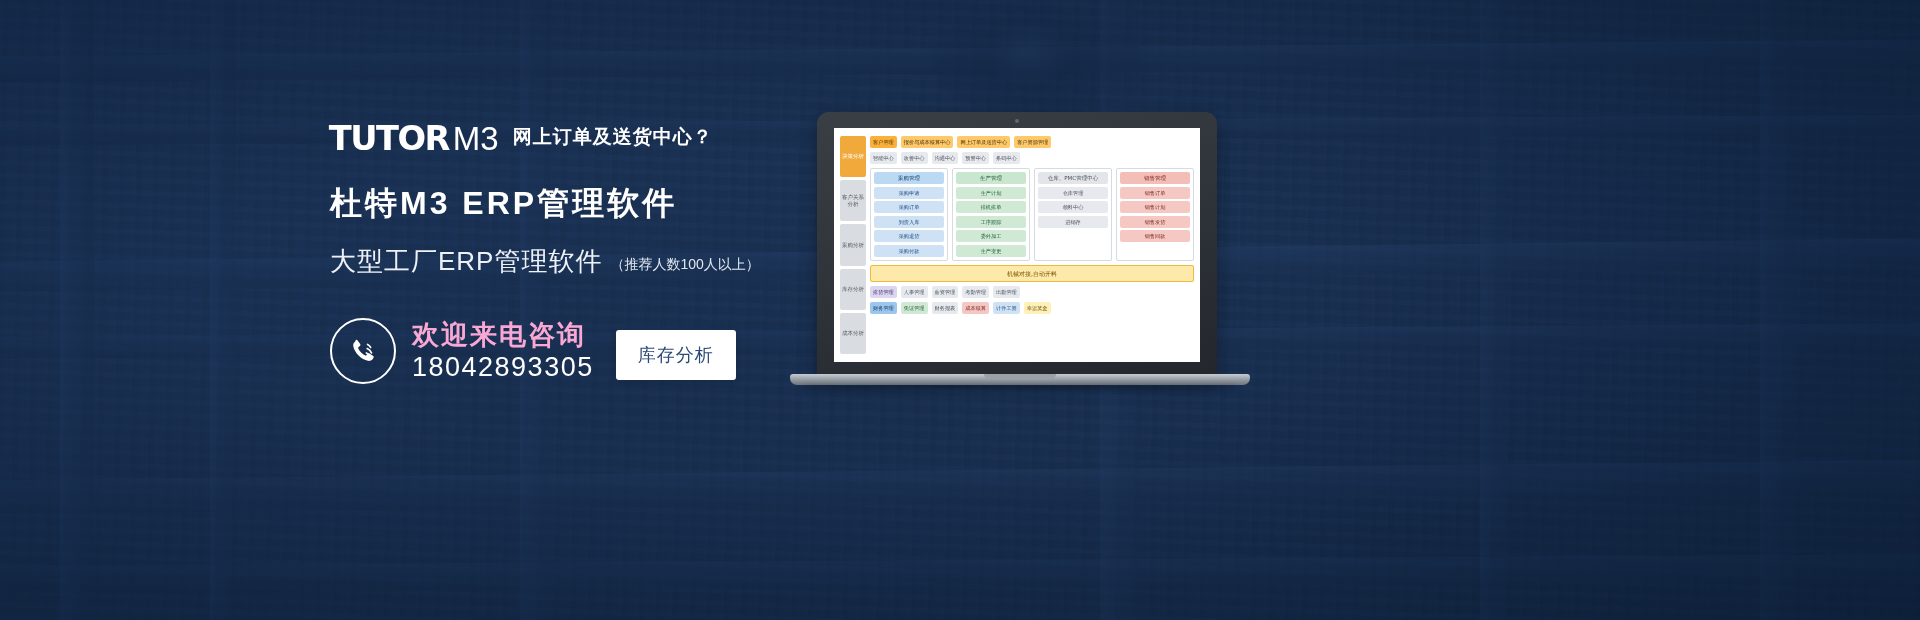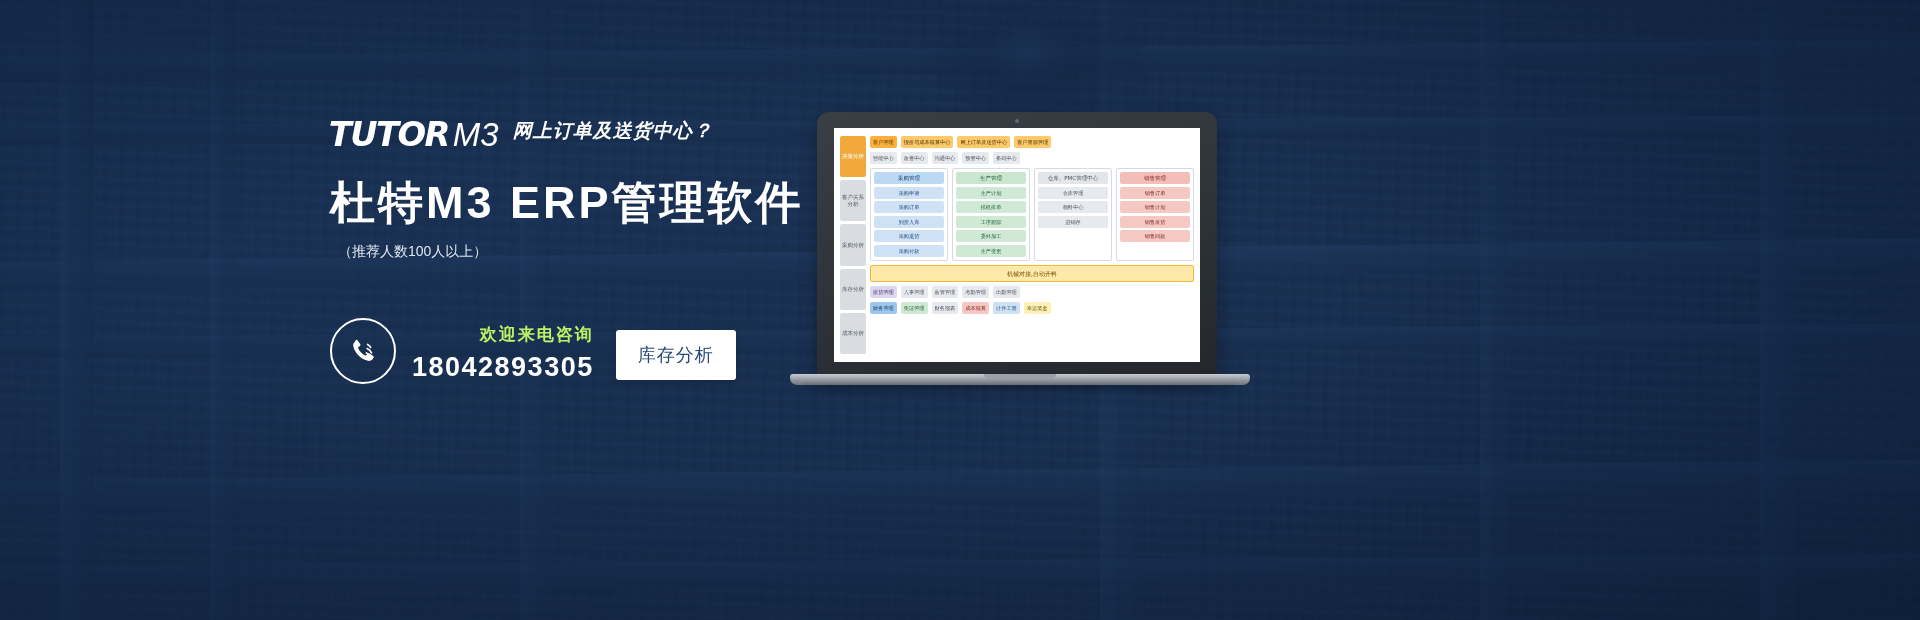--- a/index.html
+++ b/index.html
@@ -47,59 +47,59 @@
     background:linear-gradient(100deg,rgba(24,52,92,.93) 0%,rgba(30,60,104,.90) 38%,rgba(34,66,112,.88) 62%,rgba(25,54,96,.93) 100%);
     mix-blend-mode:multiply;}
   .bg-tint2{position:absolute;inset:0;background:rgba(30,60,105,.55);}
   .vignette{position:absolute;inset:0;
     background:radial-gradient(ellipse at 40% 50%,rgba(0,0,0,0) 35%,rgba(6,20,40,.45) 100%);}
 
   
   .content{position:absolute;left:0;top:0;width:1920px;height:620px;}
   .textcol{position:absolute;left:330px;top:118px;width:540px;}
 
-  .logo-row{display:flex;align-items:flex-start;gap:0;height:42px;font-style:italic;}
+  .logo-row{display:flex;align-items:center;gap:0;height:42px;}
   .logo-tutor{
     font-family:"DejaVu Sans","Liberation Sans",sans-serif;
     font-weight:bold;font-size:33px;letter-spacing:-1.5px;color:#ffffff;
     line-height:34px;transform:scaleX(1.02);
   }
   .logo-m3{
     font-family:"Liberation Sans","DejaVu Sans",sans-serif;
     font-weight:400;font-size:33px;color:#ffffff;line-height:34px;
     margin-left:5px;letter-spacing:0px;
   }
   .logo-tag{
     font-size:19px;font-weight:bold;color:#ffffff;letter-spacing:1px;
     margin-left:14px;line-height:30px;position:relative;top:-2px;
   }
 
   .headline{
     margin-top:18px;
-    font-size:45px;font-weight:bold;color:#ffffff;letter-spacing:3px;
+    font-size:32px;font-weight:bold;color:#ffffff;letter-spacing:3px;
     line-height:50px;white-space:nowrap;
   }
   .subline{
     margin-top:16px;display:flex;align-items:baseline;white-space:nowrap;
   }
   .subline-main{font-size:26px;color:#eef2f7;letter-spacing:1px;font-weight:400;}
   .subline-note{font-size:14px;color:#dfe6ef;letter-spacing:0px;margin-left:8px;position:relative;top:-1px;}
 
   
   .cta-row{position:absolute;left:330px;top:318px;display:flex;align-items:center;}
   .phone-circle{
     width:62px;height:62px;border-radius:50%;border:2.5px solid #ffffff;
     display:flex;align-items:center;justify-content:center;flex:none;
   }
   .phone-circle svg{display:block;}
   .phone-text{margin-left:16px;display:flex;flex-direction:column;justify-content:center;}
-  .phone-title{font-size:17px;font-weight:bold;color:#bef264;letter-spacing:2px;line-height:30px;text-align:right;}
+  .phone-title{font-size:27px;font-weight:bold;color:#f9a8d4;letter-spacing:2px;line-height:30px;}
   .phone-num{
     font-family:"Liberation Sans","DejaVu Sans",sans-serif;
-    font-size:27px;font-weight:bold;color:#ffffff;letter-spacing:1.5px;line-height:31px;margin-top:2px;
+    font-size:27px;font-weight:normal;color:#ffffff;letter-spacing:1.5px;line-height:31px;margin-top:2px;
   }
   .cta-btn{
     margin-left:22px;margin-top:8px;
     background:#ffffff;color:#2b4a76;border:none;border-radius:3px;
     font-family:"Liberation Sans","DejaVu Sans",sans-serif;
     font-size:18px;letter-spacing:1px;
     padding:13px 22px;cursor:pointer;white-space:nowrap;
     box-shadow:0 2px 6px rgba(0,0,0,.18);
   }
 
@@ -202,20 +202,21 @@
 
       <div class="logo-row">
         <span class="logo-tutor">TUTOR</span>
         <span class="logo-m3">M3</span>
         <span class="logo-tag">网上订单及送货中心？</span>
       </div>
 
       <div class="headline">杜特M3 ERP管理软件</div>
 
       <div class="subline">
+        <span class="subline-main">大型工厂ERP管理软件</span>
         <span class="subline-note">（推荐人数100人以上）</span>
       </div>
     </div>
 
     <div class="cta-row">
       <div class="phone-circle">
         <svg width="34" height="34" viewBox="0 0 34 34" aria-hidden="true">
           <path d="M9.2 7.4c-1.5 1.1-2.3 2.9-1.9 4.8 0.6 3.1 2.6 6.6 5.3 9.3 2.7 2.7 6.2 4.7 9.3 5.3 1.9 0.4 3.7-0.4 4.8-1.9l0.8-1.1c0.4-0.6 0.3-1.4-0.3-1.8l-3.7-2.6c-0.6-0.4-1.4-0.3-1.8 0.3l-1 1.3c-0.3 0.4-0.9 0.6-1.4 0.4-1.4-0.6-2.9-1.6-4.2-2.9-1.3-1.3-2.3-2.8-2.9-4.2-0.2-0.5 0-1.1 0.4-1.4l1.3-1c0.6-0.4 0.7-1.2 0.3-1.8l-2.6-3.7c-0.4-0.6-1.2-0.7-1.8-0.3z" fill="#ffffff"></path>
           <path d="M21.6 10.4a6.2 6.2 0 0 1 3.0 3.0" fill="none" stroke="#ffffff" stroke-width="1.7" stroke-linecap="round"></path>
           <path d="M21.2 14.6a8.9 8.9 0 0 1 4.3 4.3" fill="none" stroke="#ffffff" stroke-width="1.7" stroke-linecap="round"></path>

